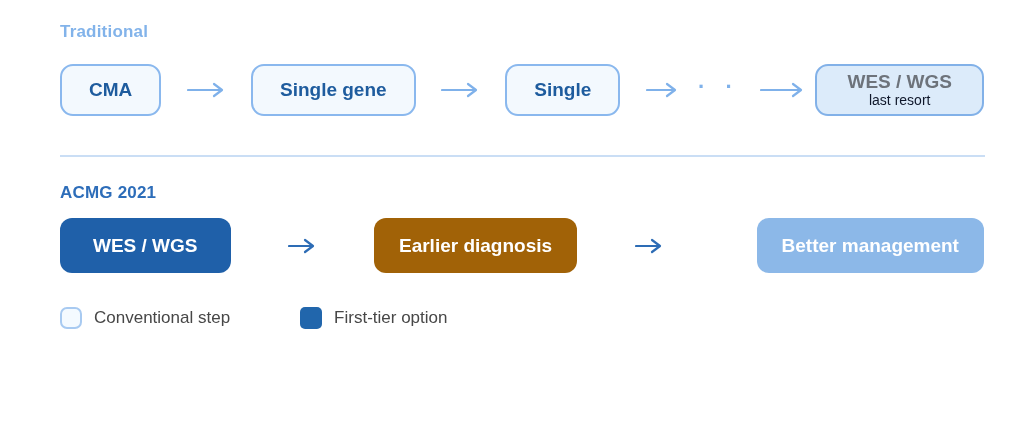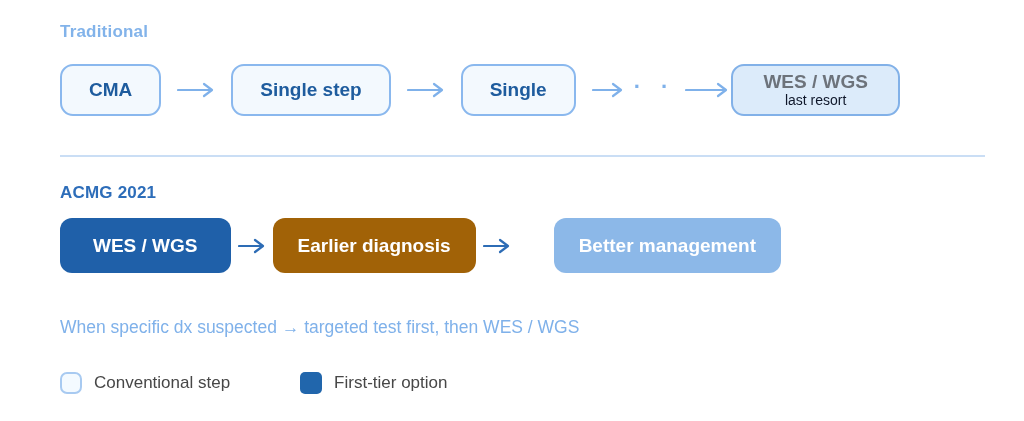--- a/index.html
+++ b/index.html
@@ -16,21 +16,21 @@
   }
 
   
   .sec-label {
     font-size: 17px; font-weight: 700; letter-spacing: .2px;
   }
   .sec-label.light { color: #82b3ea; margin-bottom: 22px; }
   .sec-label.mid   { color: #2d6db9; margin-bottom: 15px; }
 
   
-  .flow { display: flex; align-items: center; }
+  .flow { display: flex; align-items: center; justify-content: space-between; }
 
   
   .t-box {
     height: 52px;
     display: flex; flex-direction: column;
     align-items: center; justify-content: center;
     border: 2px solid #8ab8ee;
     background: #f3f9fe;
     border-radius: 13px;
     padding: 0 27px;
@@ -108,21 +108,21 @@
       <div class="t-box">
         <span>CMA</span>
       </div>
 
       <svg class="arrow light" width="38" height="16" viewBox="0 0 38 16">
         <line x1="1" y1="8" x2="33" y2="8" stroke="currentColor" stroke-width="2.2" stroke-linecap="round"></line>
         <path d="M27 2 L35 8 L27 14" fill="none" stroke="currentColor" stroke-width="2.2" stroke-linecap="round" stroke-linejoin="round"></path>
       </svg>
 
       <div class="t-box">
-        <span>Single step</span>
+        <span>Single gene</span>
       </div>
 
       <svg class="arrow light" width="38" height="16" viewBox="0 0 38 16">
         <line x1="1" y1="8" x2="33" y2="8" stroke="currentColor" stroke-width="2.2" stroke-linecap="round"></line>
         <path d="M27 2 L35 8 L27 14" fill="none" stroke="currentColor" stroke-width="2.2" stroke-linecap="round" stroke-linejoin="round"></path>
       </svg>
 
       <div class="t-box">
         <span>Single</span>
       </div>
@@ -169,21 +169,20 @@
         <line x1="1" y1="8" x2="23" y2="8" stroke="currentColor" stroke-width="2.2" stroke-linecap="round"></line>
         <path d="M17 2 L25 8 L17 14" fill="none" stroke="currentColor" stroke-width="2.2" stroke-linecap="round" stroke-linejoin="round"></path>
       </svg>
 
       <div class="a-box light">
         <span>Better management</span>
       </div>
     </div>
   </div>
 
-  <div class="note">When specific dx suspected → targeted test first, then WES / WGS</div>
 
   <div class="legend">
     <div class="legend-item">
       <span class="swatch outline"></span>
       <span class="legend-label">Conventional step</span>
     </div>
     <div class="legend-item">
       <span class="swatch filled"></span>
       <span class="legend-label">First-tier option</span>
     </div>

